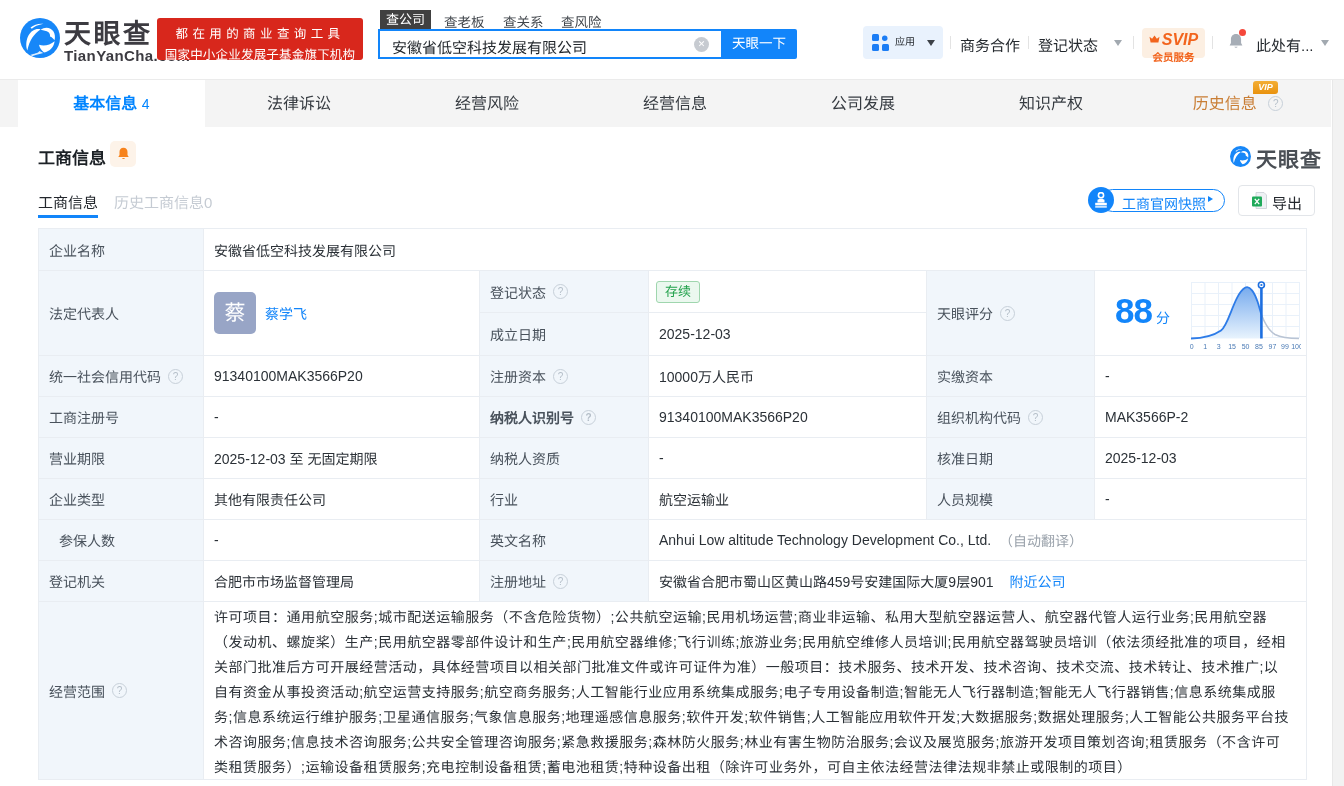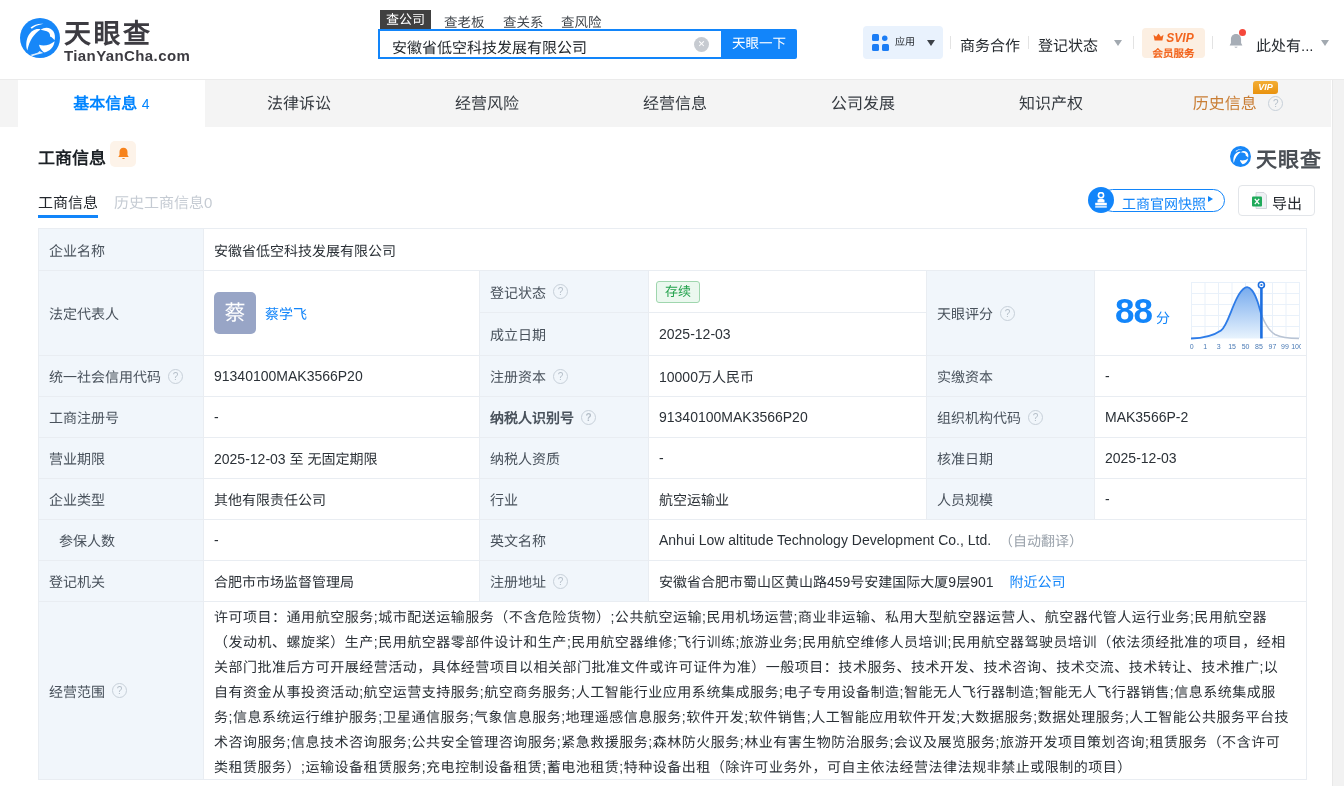--- a/index.html
+++ b/index.html
@@ -26,20 +26,24 @@
     <circle cx="20" cy="20" r="20" fill="#1787f8"></circle>
     <path d="M10.5 9.5 C14 6.5 19 5.2 23.5 5.8 C18 6.8 14 8.6 11.8 10.8 Z" fill="#fff"></path>
     <path d="M20.5 11.5 C13.8 15.8 9.5 22.5 7.3 32.5 C5.6 28.5 6 22 8.6 17.3 C11.3 12.4 16.6 9.9 20.5 11.5 Z" fill="#fff"></path>
     <path d="M20.5 11.8 C25 8.4 30.8 9.3 33.5 13.5 C35 16 35.4 19.3 34.5 22.3 C33.2 20.3 31.8 19 30 18.4 C30.4 15.6 28.6 13.3 25.8 12.9 C23.9 12.6 22 12.2 20.5 11.8 Z" fill="#fff"></path>
     <path d="M19 26.8 C24 28.4 30 27.2 34.6 23.2 C34 28.8 30 33.2 24 34.6 C21.4 32.4 19.6 29.8 19 26.8 Z" fill="#fff"></path>
     <path d="M23.3 34.9 C18 36.2 14.5 37.2 12.2 38.2 L10.5 36.8 C14 35.8 18 35.2 19.5 33 Z" fill="#fff" opacity="0.85"></path>
   </svg>
   <div class="abs" style="left:64px;top:21px;font-size:27px;font-weight:bold;color:#3c3b41;letter-spacing:2.5px;line-height:1;">天眼查</div>
   <div class="abs" style="left:64px;top:47px;font-size:15px;font-weight:bold;color:#3c3b41;letter-spacing:0.4px;">TianYanCha.com</div>
 
+  <div class="abs" style="left:157px;top:18px;width:206px;height:42px;background:#d8271c;border-radius:3px;color:#fff;text-align:center;">
+    <div style="font-size:12.5px;letter-spacing:4.4px;margin-top:4.5px;white-space:nowrap;">都在用的商业查询工具</div>
+    <div style="font-size:12.5px;letter-spacing:0.2px;margin-top:2px;white-space:nowrap;">国家中小企业发展子基金旗下机构</div>
+  </div>
 
   <div class="abs" style="left:380px;top:10px;width:51px;height:19px;background:#404040;color:#fff;font-size:13px;text-align:center;line-height:19px;">查公司</div>
   <div class="abs" style="left:444px;top:11px;font-size:13.5px;color:#41464c;">查老板</div>
   <div class="abs" style="left:503px;top:11px;font-size:13.5px;color:#41464c;">查关系</div>
   <div class="abs" style="left:561px;top:11px;font-size:13.5px;color:#41464c;">查风险</div>
 
   <div class="abs" style="left:378px;top:29px;width:412px;height:30px;border:2px solid #1285fa;background:#fff;"></div>
   <div class="abs" style="left:392px;top:36px;font-size:15px;color:#24292e;">安徽省低空科技发展有限公司</div>
   <div class="abs" style="left:694px;top:37px;width:15px;height:15px;border-radius:50%;background:#c7cbd1;color:#fff;font-size:9px;line-height:15px;text-align:center;">✕</div>
   <div class="abs" style="left:721px;top:29px;width:76px;height:30px;background:#1285fa;color:#fff;font-size:13.5px;text-align:center;line-height:30px;border-radius:0 2px 2px 0;">天眼一下</div>
@@ -58,21 +62,21 @@
   <div class="abs" style="left:1028px;top:36px;width:1px;height:13px;background:#e3e3e3;"></div>
   <div class="abs" style="left:1038px;top:34px;font-size:15px;color:#24292e;">登记状态</div>
   <div class="abs" style="left:1114px;top:40px;width:0;height:0;border:4.5px solid transparent;border-top:6px solid #a2a9b0;"></div>
   <div class="abs" style="left:1133px;top:36px;width:1px;height:13px;background:#e3e3e3;"></div>
 
   <div class="abs" style="left:1142px;top:28px;width:63px;height:30px;background:#fcefe2;border-radius:4px;">
     <div style="display:flex;align-items:center;justify-content:center;margin-top:2.5px;">
       <svg width="11" height="9" viewBox="0 0 11 9">
           <path d="M0.5 1.8 L3.1 3.8 L5.5 0.4 L7.9 3.8 L10.5 1.8 L9.4 7.6 L1.6 7.6 Z" fill="#f2641d"></path>
         </svg>
-      <span style="font-size:12px;font-weight:bold;font-style:italic;color:#f2641d;margin-left:2px;">SVIP</span>
+      <span style="font-size:16px;font-weight:bold;font-style:italic;color:#f2641d;margin-left:2px;">SVIP</span>
     </div>
     <div style="font-size:10.5px;font-weight:bold;color:#f2641d;text-align:center;">会员服务</div>
   </div>
   <div class="abs" style="left:1212px;top:36px;width:1px;height:13px;background:#e3e3e3;"></div>
 
   <svg class="abs" style="left:1227px;top:32px;" width="18" height="18" viewBox="0 0 22 22">
     <path d="M11 2.5 C7 2.5 4.8 5.5 4.8 9 L4.8 13.5 L3.2 16.5 L18.8 16.5 L17.2 13.5 L17.2 9 C17.2 5.5 15 2.5 11 2.5 Z" fill="#a6adb6"></path>
     <path d="M9 18 A2.2 2.2 0 0 0 13 18 Z" fill="#a6adb6"></path>
   </svg>
   <div class="abs" style="left:1239px;top:29px;width:7px;height:7px;border-radius:50%;background:#f5483b;"></div>

